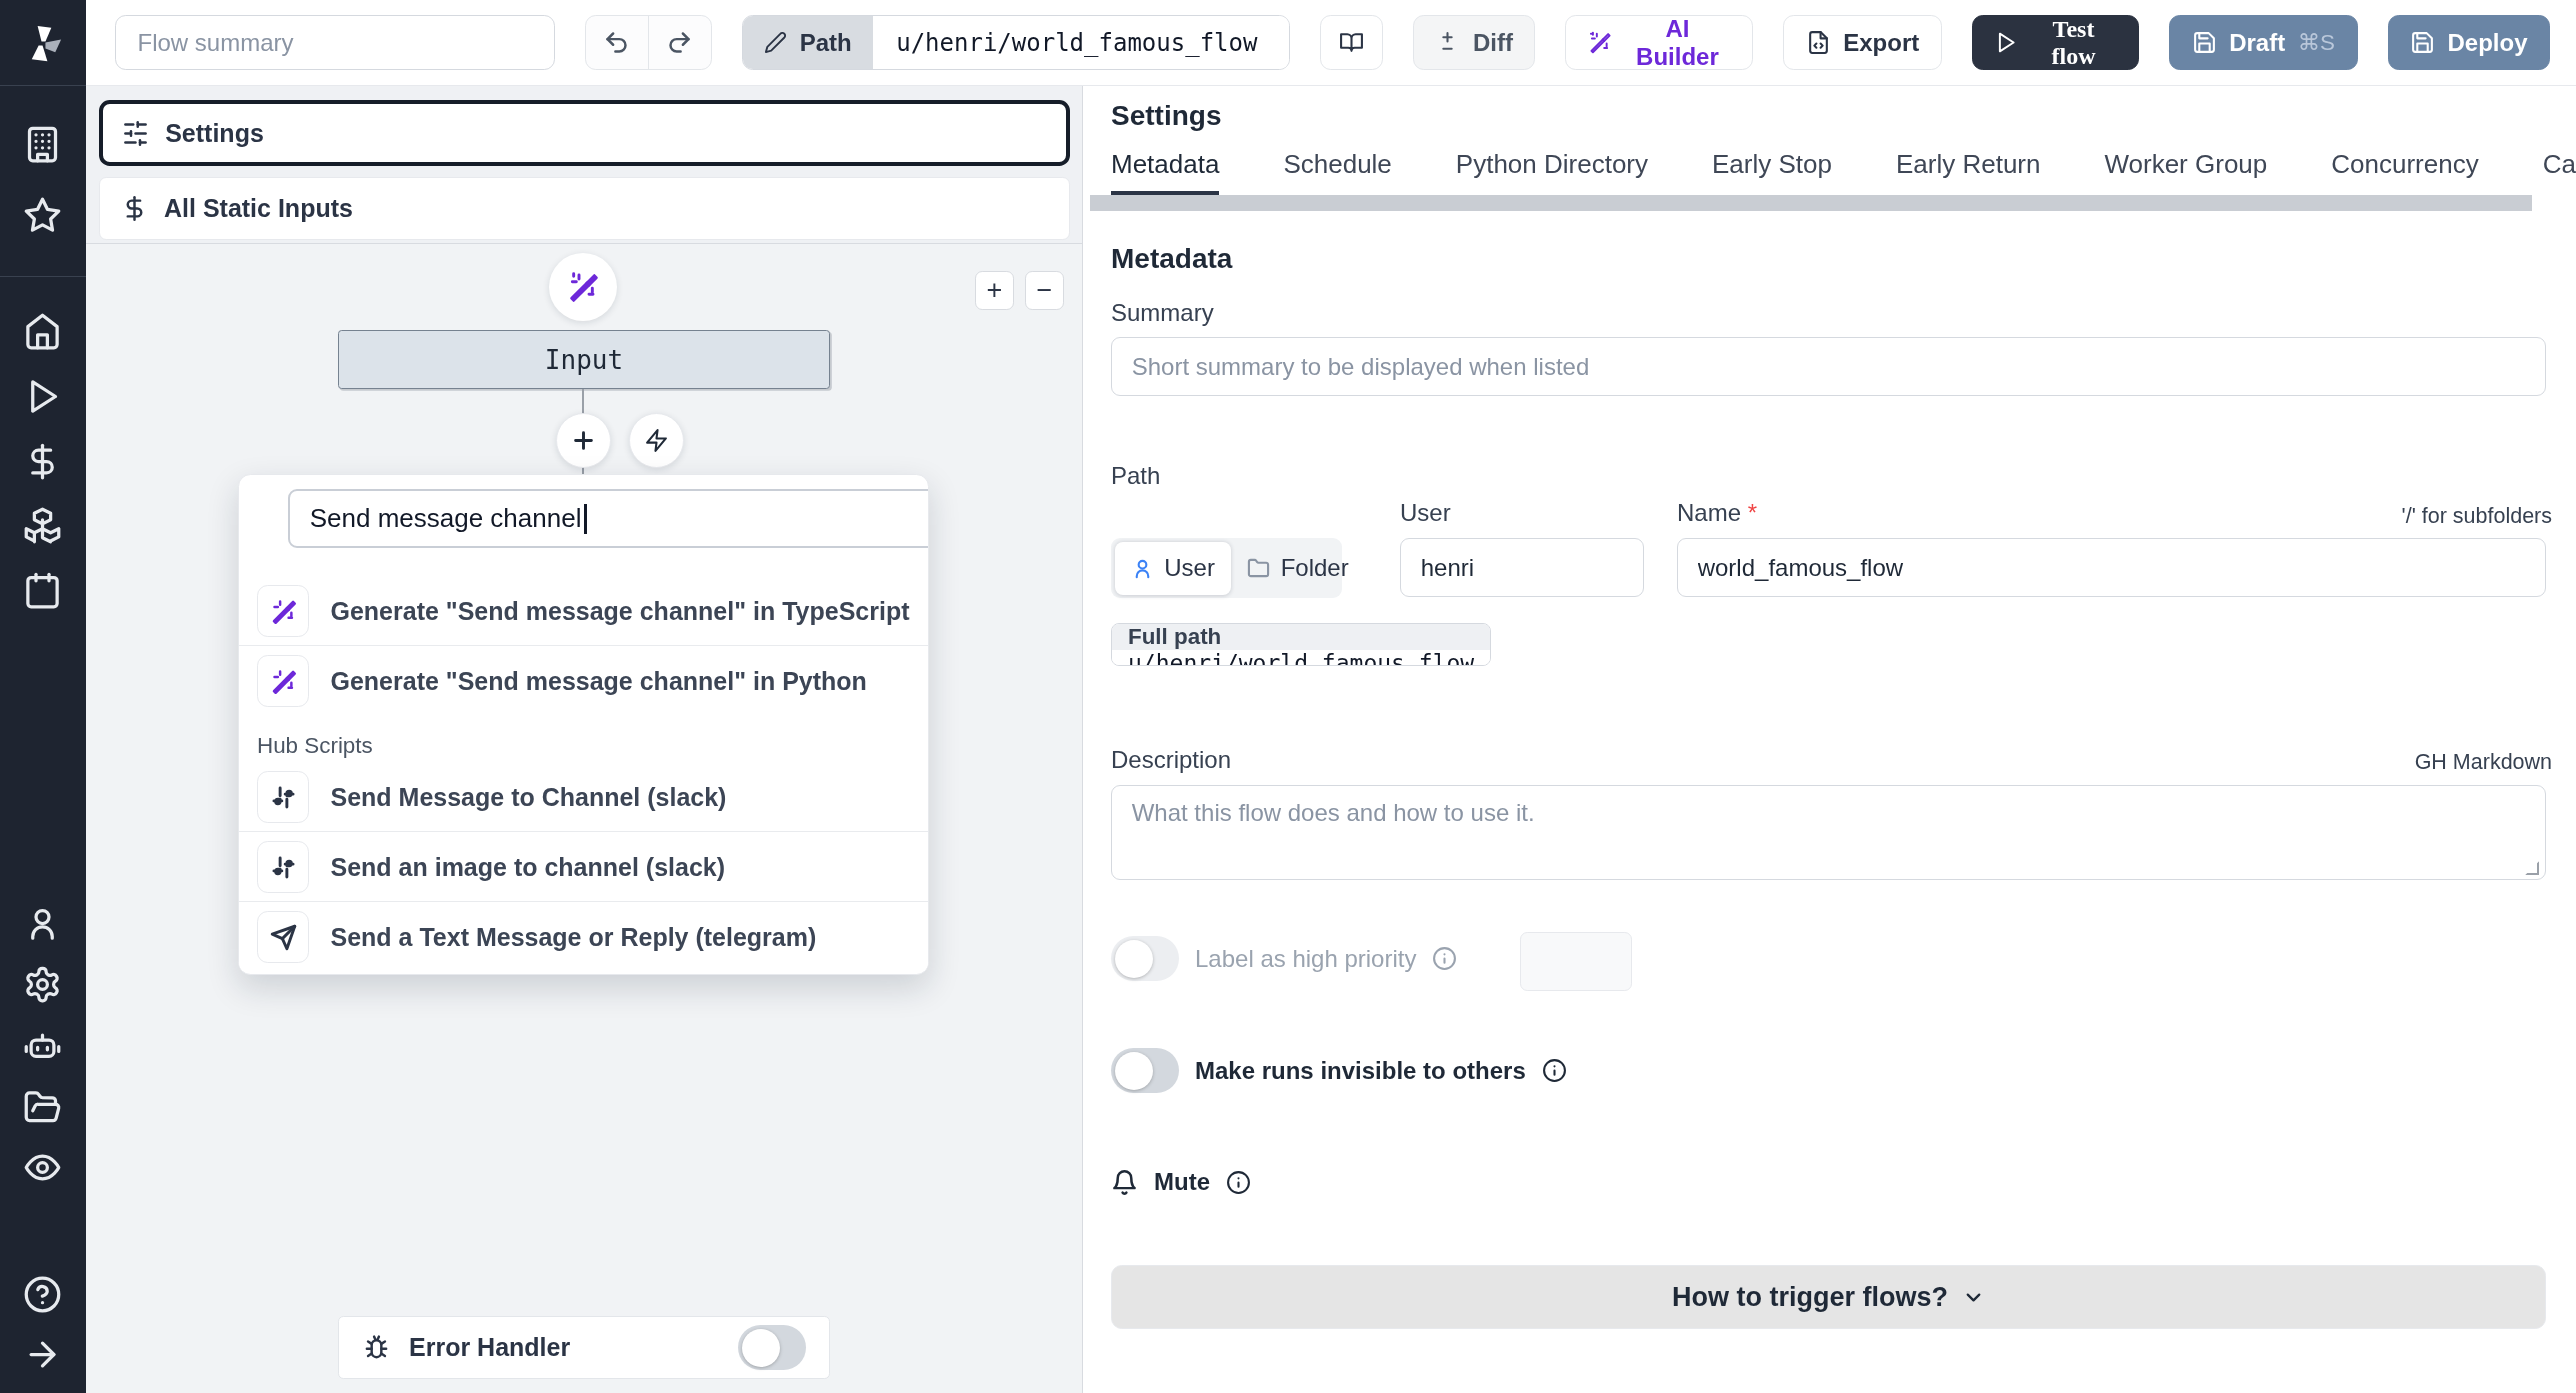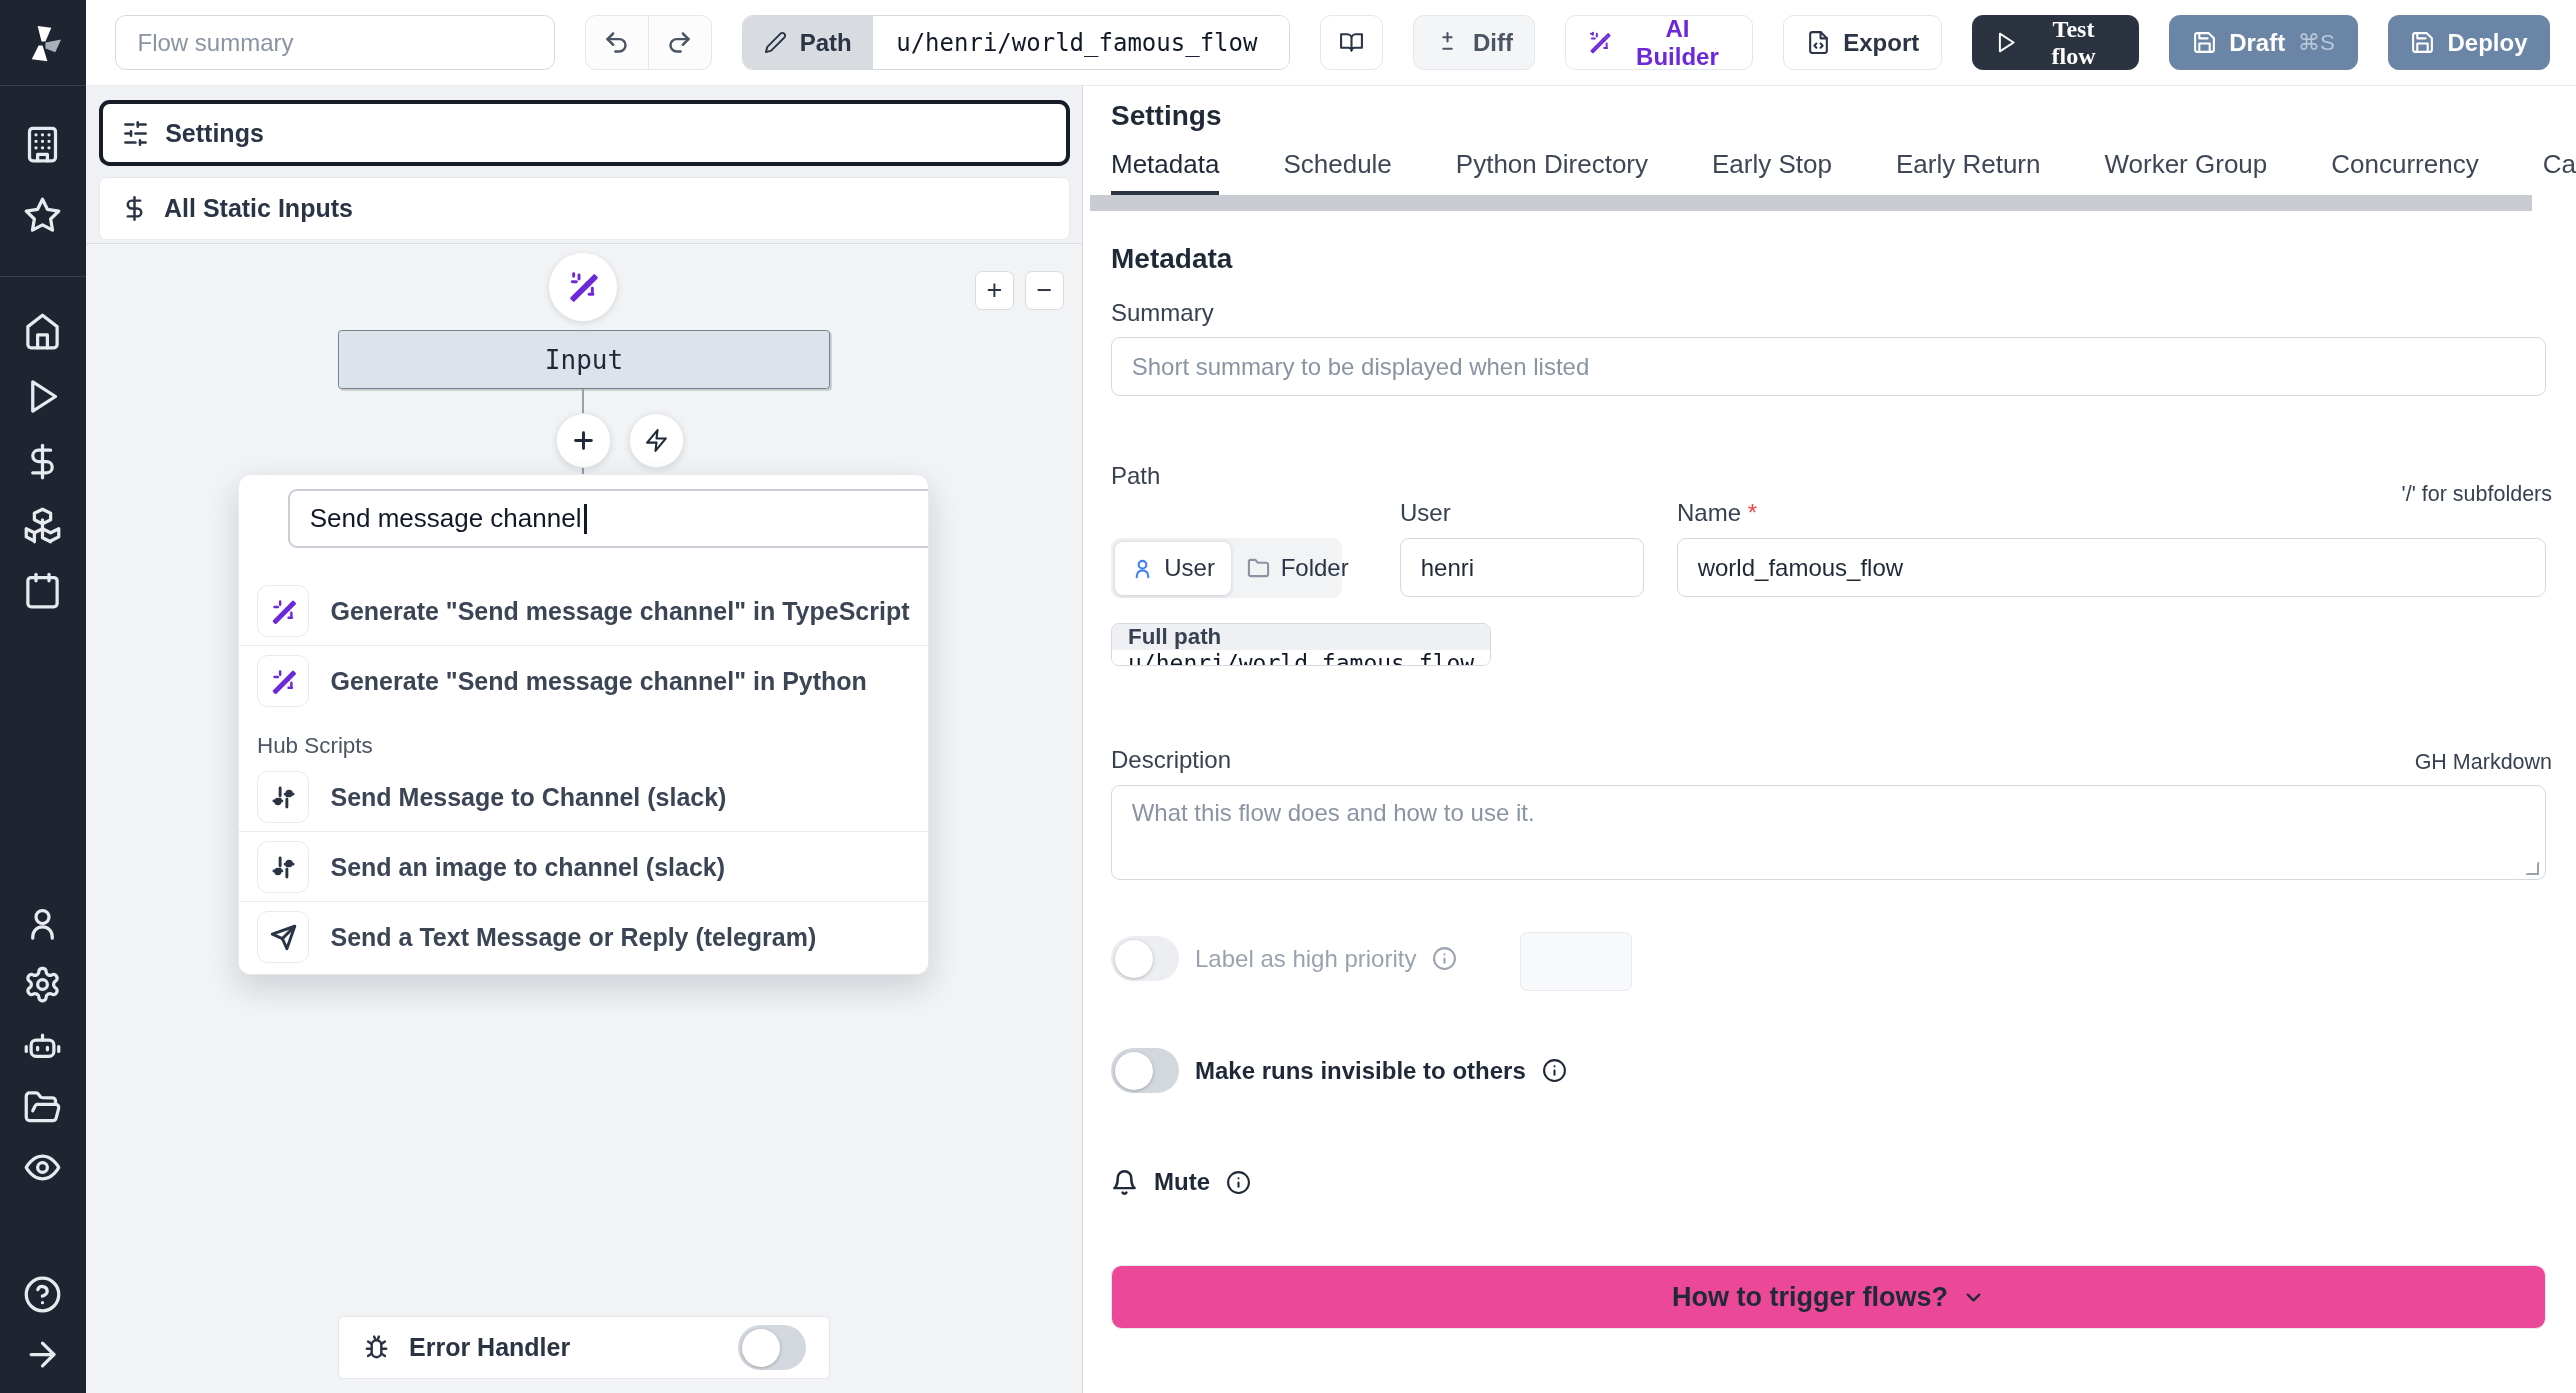--- a/index.html
+++ b/index.html
@@ -167,21 +167,21 @@
   .info-icon { width:25px; height:25px; flex:none; }
   .info-icon svg { width:25px; height:25px; stroke:currentColor; stroke-width:2; fill:none;
     stroke-linecap:round; stroke-linejoin:round; }
   .prio-box { position:absolute; left:437px; top:846px; width:112px; height:59px; background:#f8f9fa;
     border:1.8px solid #e7e9ed; border-radius:7.2px; }
   .bell svg { width:27px; height:27px; stroke:#1f2937; stroke-width:2.2; fill:none;
     stroke-linecap:round; stroke-linejoin:round; }
 
   .trigger-box { position:absolute; left:28px; top:1179px; width:1435px; height:64px;
     border:1.8px solid #e7e9ed; border-radius:10.7px; display:flex; align-items:center;
-    justify-content:center; gap:14px; cursor:pointer; background:#ec4899; }
+    justify-content:center; gap:14px; cursor:pointer; background:#e5e5e5; }
   .trigger-box .label { font-size:27px; font-weight:700; color:#1f2937; }
   .trigger-box svg { width:23px; height:23px; stroke:#1f2937; stroke-width:2.4; fill:none;
     stroke-linecap:round; stroke-linejoin:round; }
 </style>
 </head>
 <body>
 
 <div class="app">
 
   <aside class="sidebar">
@@ -488,21 +488,21 @@
 
         <label class="field-label" style="left:28px; top:213px">Summary</label>
         <input class="text-input" style="left: 28px; top: 251px; width: 1435px;" type="text" placeholder="Short summary to be displayed when listed">
 
         <label class="field-label" style="left:28px; top:376px">Path</label>
         <label class="field-label" style="left:317px; top:413px">User</label>
         <label class="field-label" style="left:594px; top:413px">
           <span>Name</span>
           <span class="req">*</span>
         </label>
-        <span class="hint" style="right:30px; top:396px">'/' for subfolders</span>
+        <span class="hint" style="right:30px; top:418px">'/' for subfolders</span>
 
         <div class="seg">
           <span class="seg-opt selected seg-user">
             <svg viewBox="0 0 24 24">
                 <circle cx="12" cy="8" r="4"></circle>
                 <path d="M6 21v-1a6 6 0 0 1 12 0v1"></path>
               </svg>
             <span>User</span>
           </span>
           <span class="seg-opt seg-folder">

